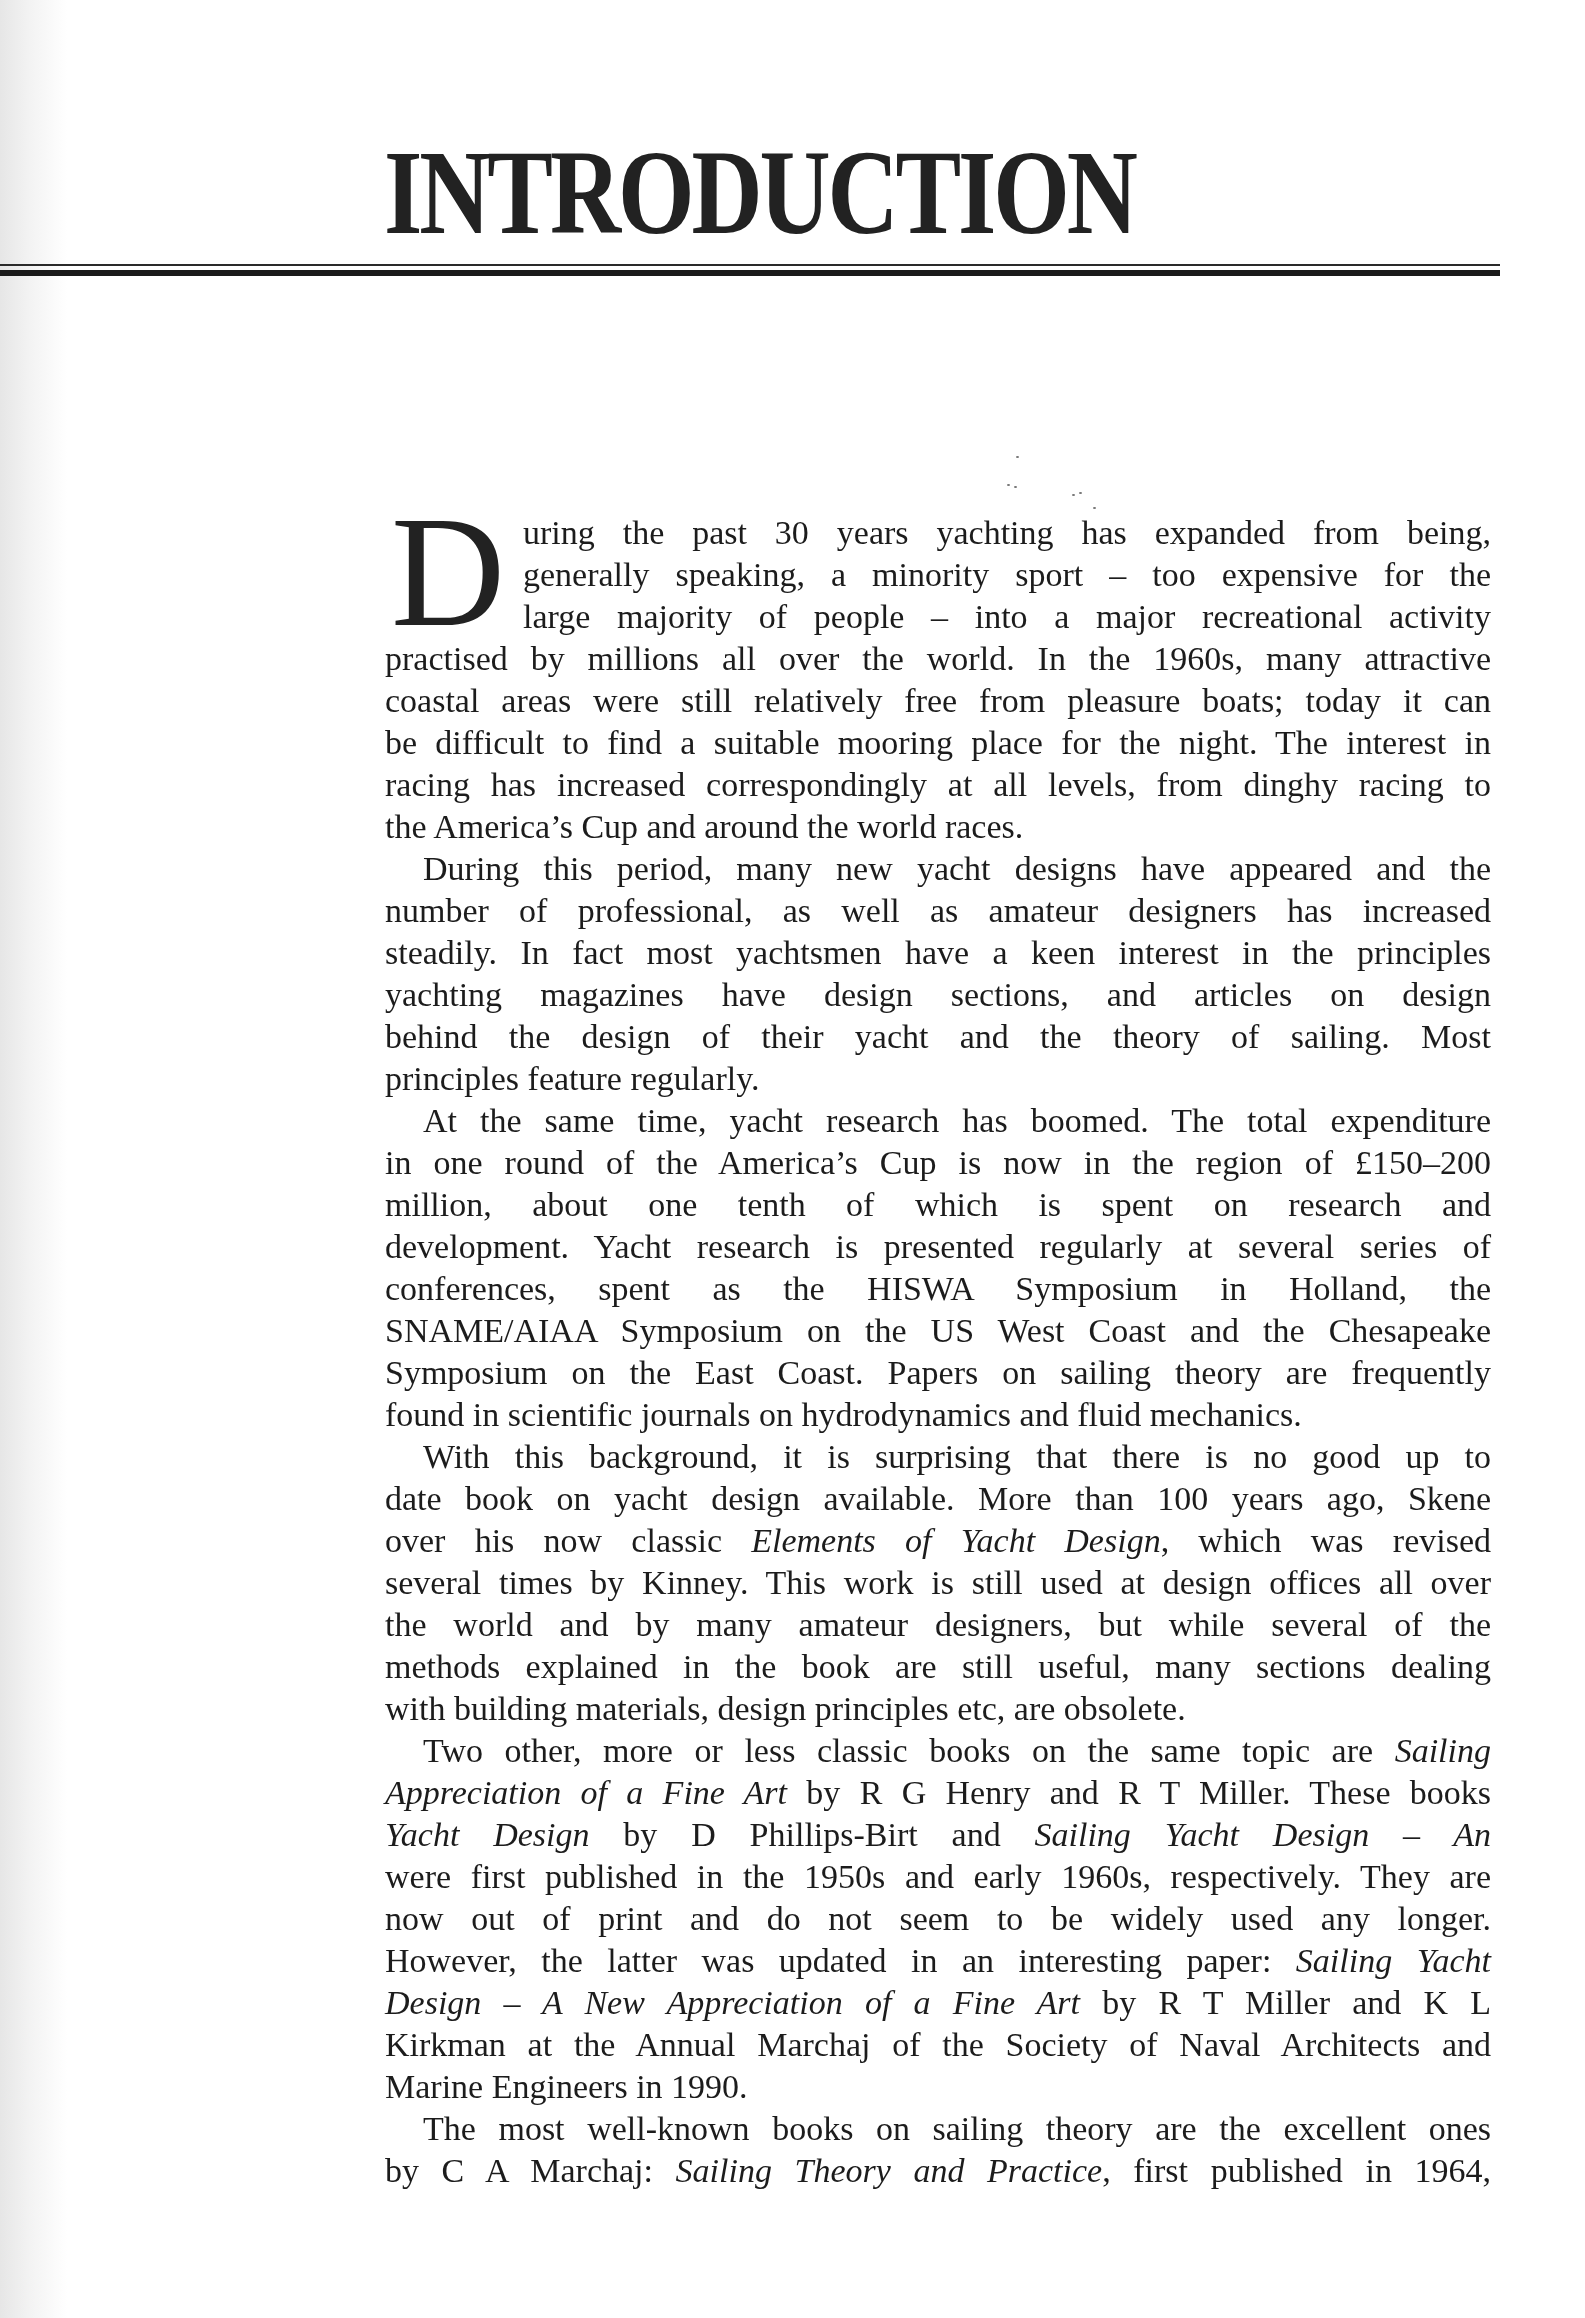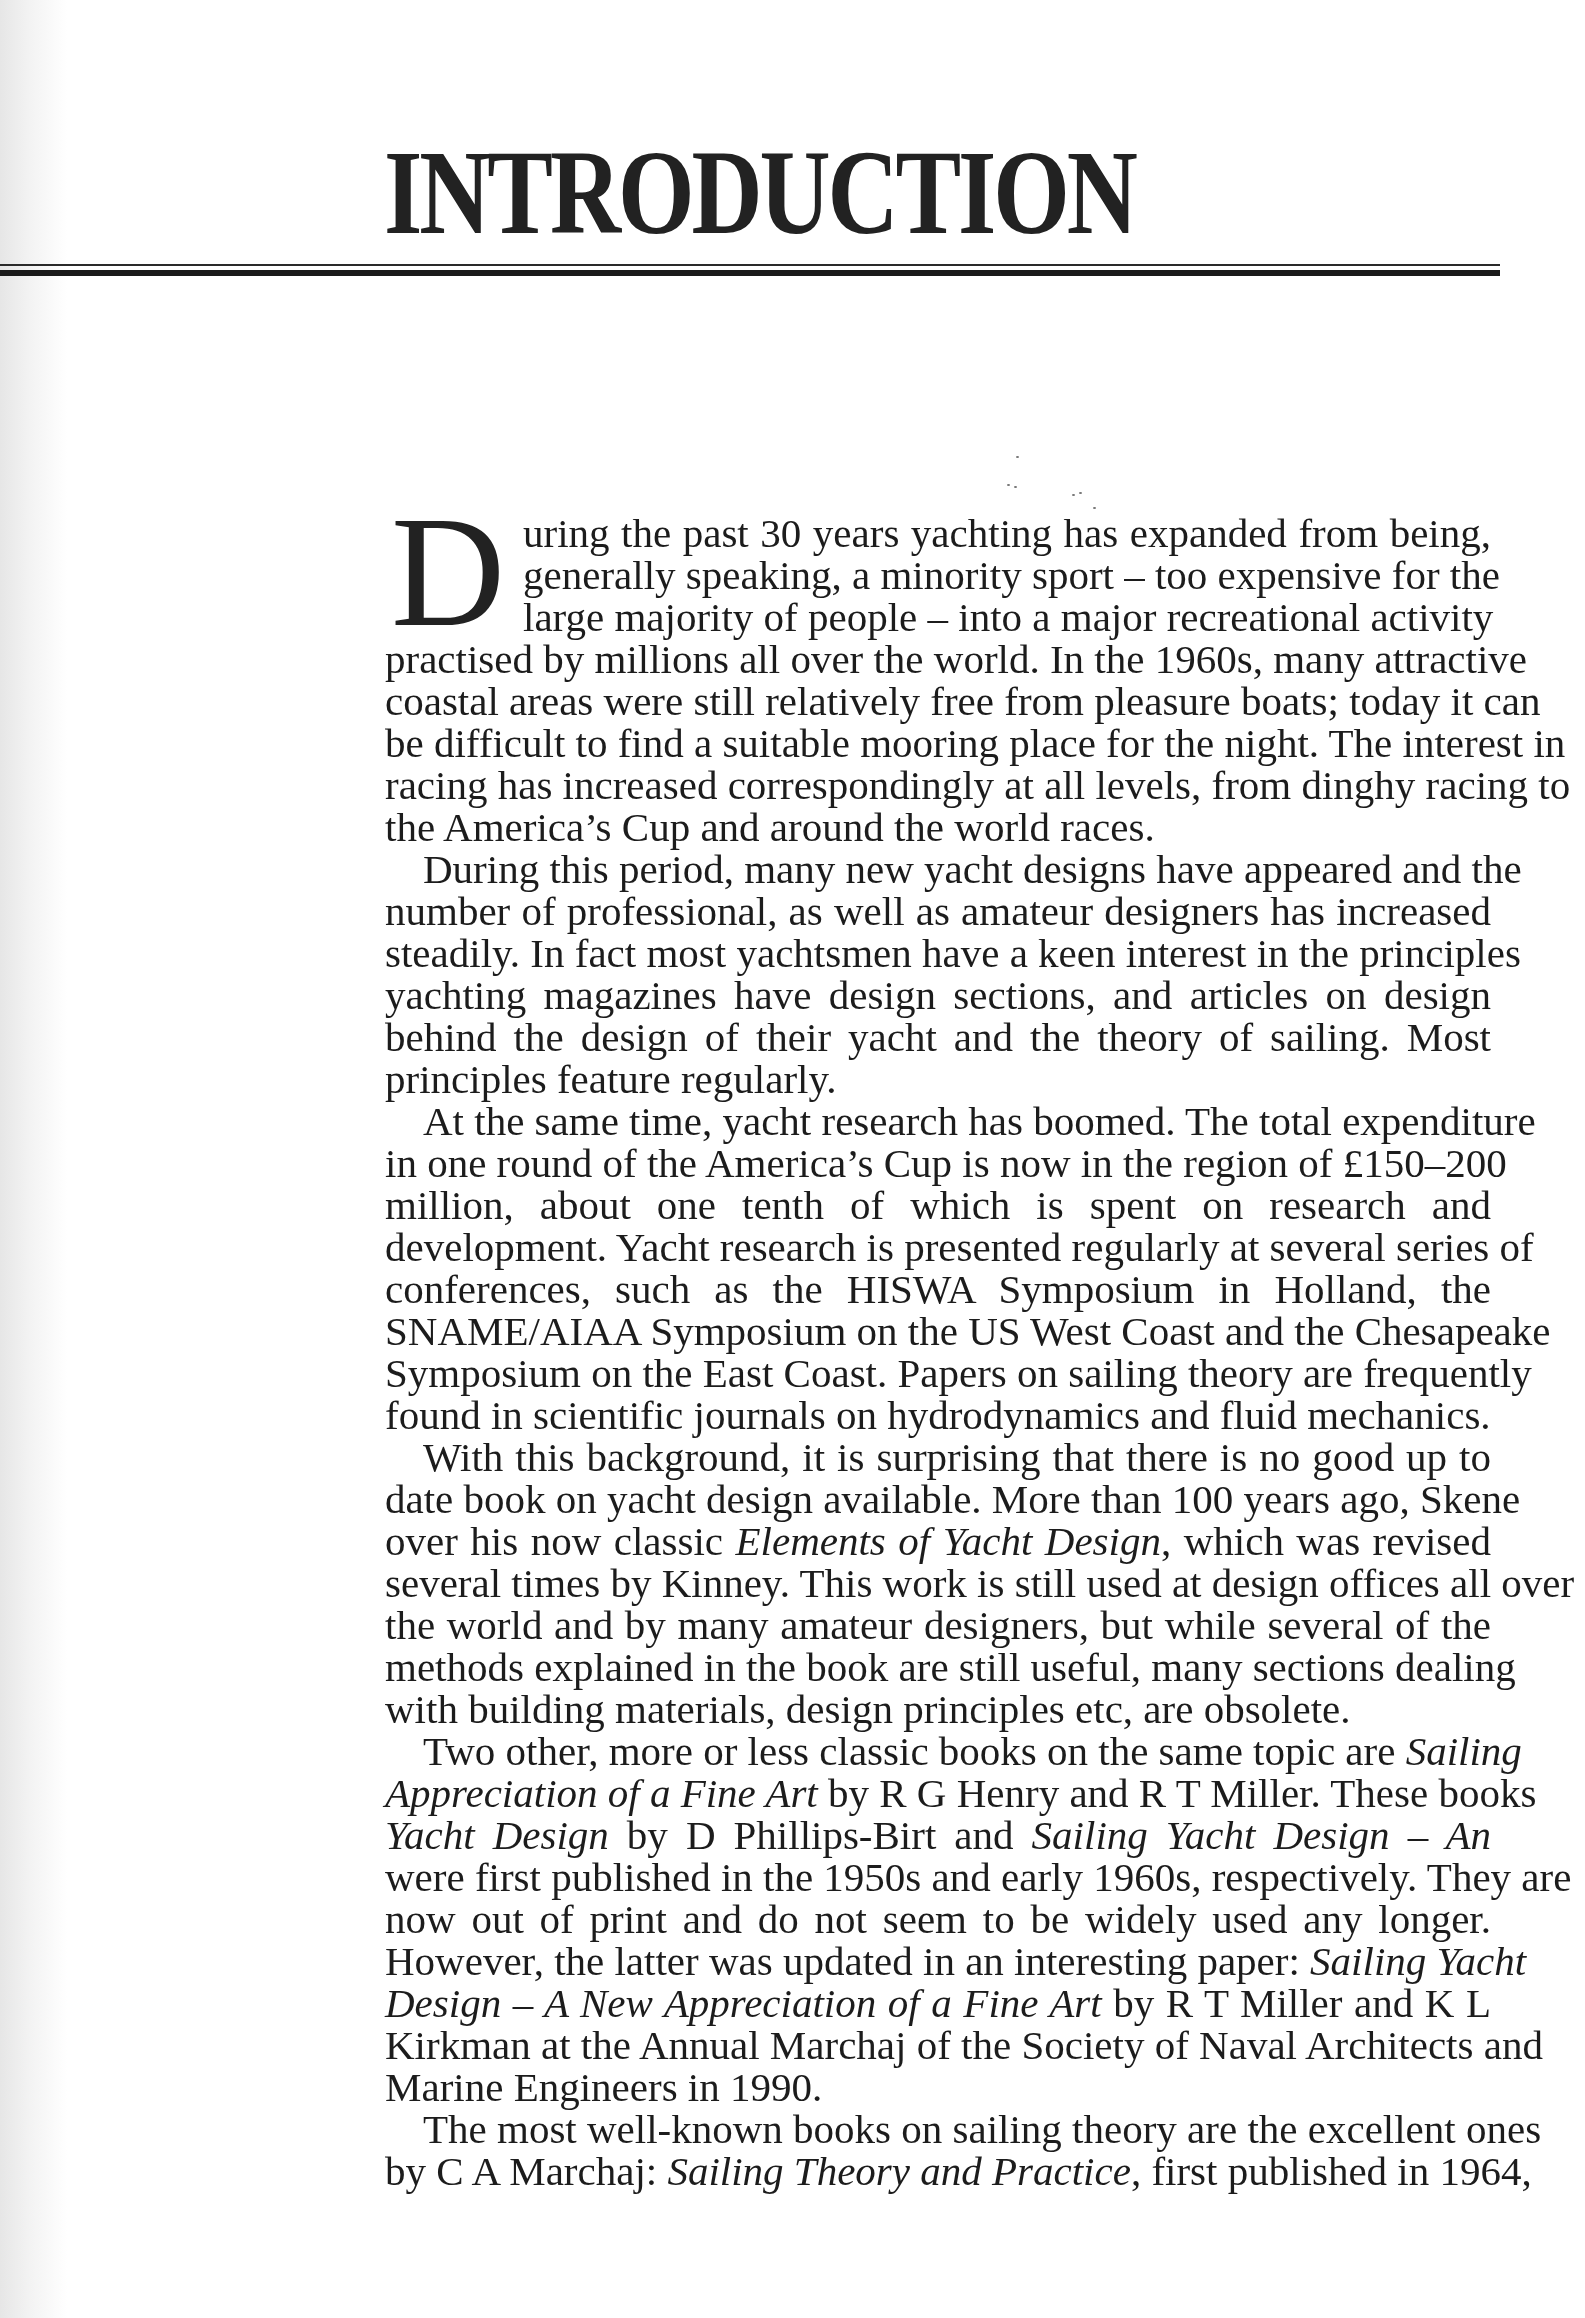--- a/index.html
+++ b/index.html
@@ -29,21 +29,21 @@
   .specks {
     position: absolute; left: 990px; top: 440px; width: 122px; height: 73px;
   }
   .speck { position: absolute; width: 3.1px; height: 2.4px; background: #777; border-radius: 50%; }
   .dropcap {
     position: absolute; left: 391px; top: 501px;
     font-size: 158px; line-height: 141px; color: #222;
   }
   .body-text {
     position: absolute; left: 385px; top: 512px; width: 1106px;
-    font-size: 41px; line-height: 42px;
+    font-size: 34px; line-height: 42px;
   }
   .line {
     display: block; height: 42px; white-space: nowrap;
     text-align: justify; text-align-last: justify;
   }
   .line.indent { padding-left: 38px; }
   .line.dc { padding-left: 138px; }
   .line.last { text-align-last: left; }
   .it { font-style: italic; }
 </style>
@@ -85,21 +85,21 @@
       <span class="line"><span>steadily. In fact most yachtsmen have a keen interest in the principles</span></span>
       <span class="line"><span>yachting magazines have design sections, and articles on design</span></span>
       <span class="line"><span>behind the design of their yacht and the theory of sailing. Most</span></span>
       <span class="line last"><span>principles feature regularly.</span></span>
     </div>
     <div>
       <span class="line indent"><span>At the same time, yacht research has boomed. The total expenditure</span></span>
       <span class="line"><span>in one round of the America’s Cup is now in the region of £150–200</span></span>
       <span class="line"><span>million, about one tenth of which is spent on research and</span></span>
       <span class="line"><span>development. Yacht research is presented regularly at several series of</span></span>
-      <span class="line"><span>conferences, such as the HISWA Symposium in Holland, the</span></span>
+      <span class="line"><span>conferences, spent as the HISWA Symposium in Holland, the</span></span>
       <span class="line"><span>SNAME/AIAA Symposium on the US West Coast and the Chesapeake</span></span>
       <span class="line"><span>Symposium on the East Coast. Papers on sailing theory are frequently</span></span>
       <span class="line last"><span>found in scientific journals on hydrodynamics and fluid mechanics.</span></span>
     </div>
     <div>
       <span class="line indent"><span>With this background, it is surprising that there is no good up to</span></span>
       <span class="line"><span>date book on yacht design available. More than 100 years ago, Skene</span></span>
       <span class="line"><span>over his now classic </span><span class="it">Elements of Yacht Design</span><span>, which was revised</span></span>
       <span class="line"><span>several times by Kinney. This work is still used at design offices all over</span></span>
       <span class="line"><span>the world and by many amateur designers, but while several of the</span></span>

